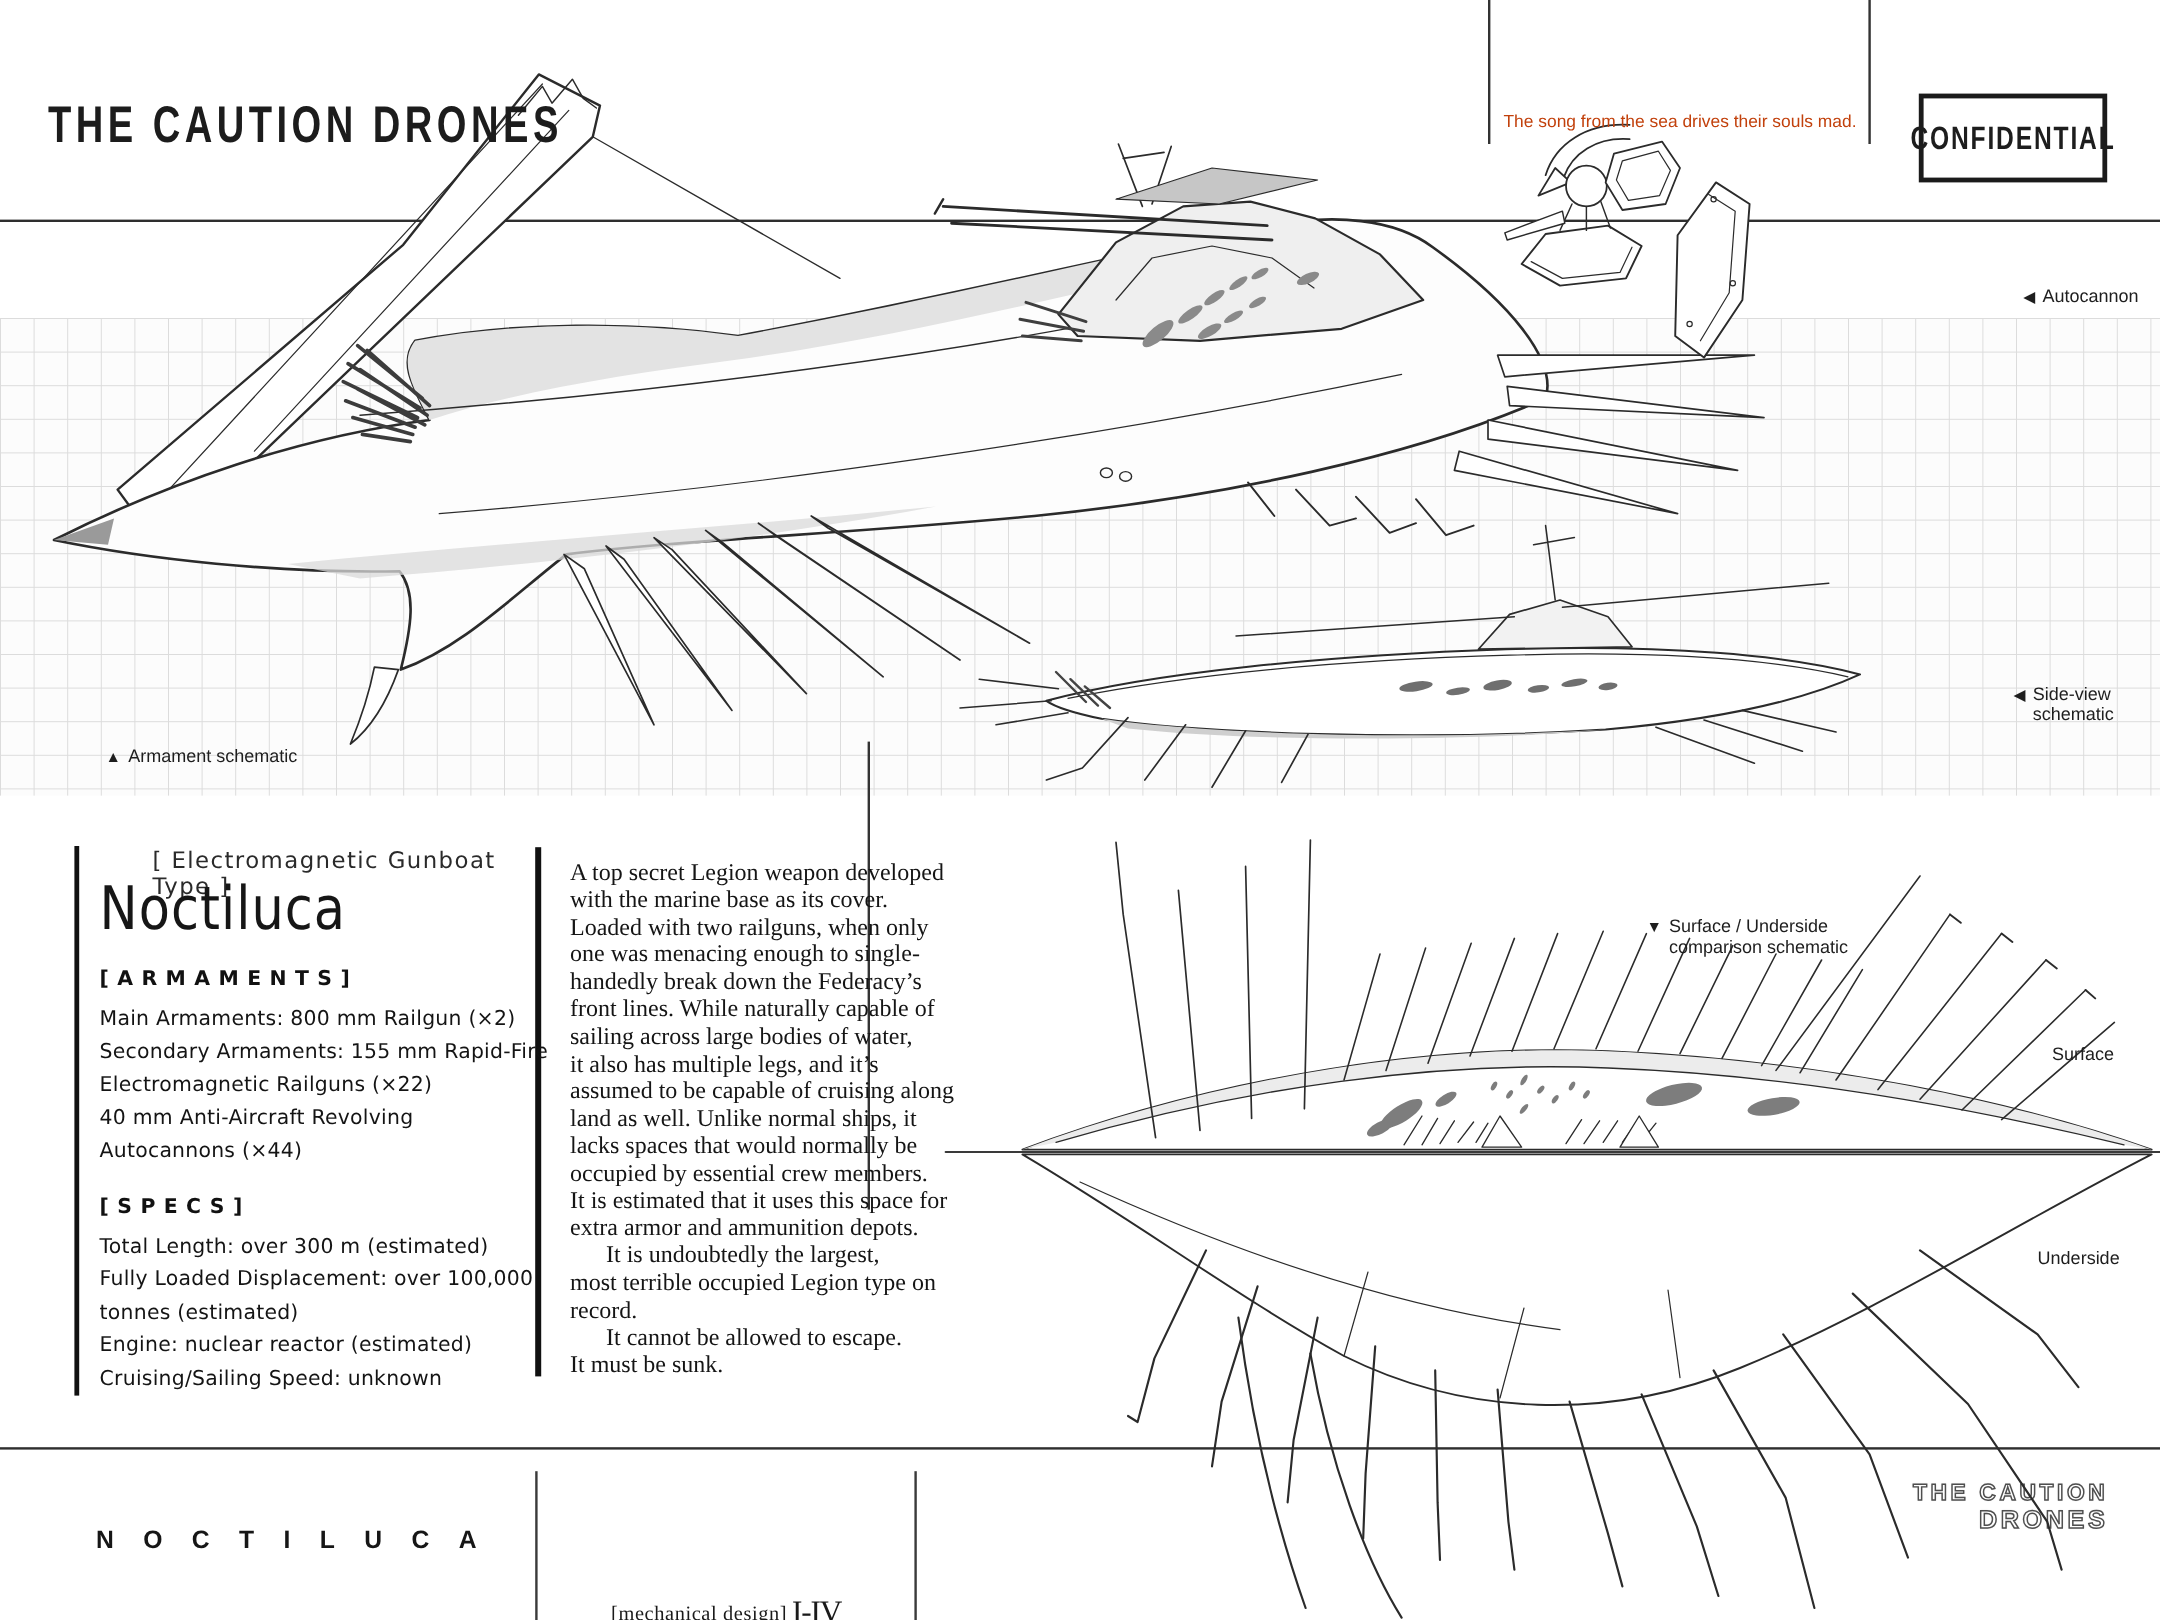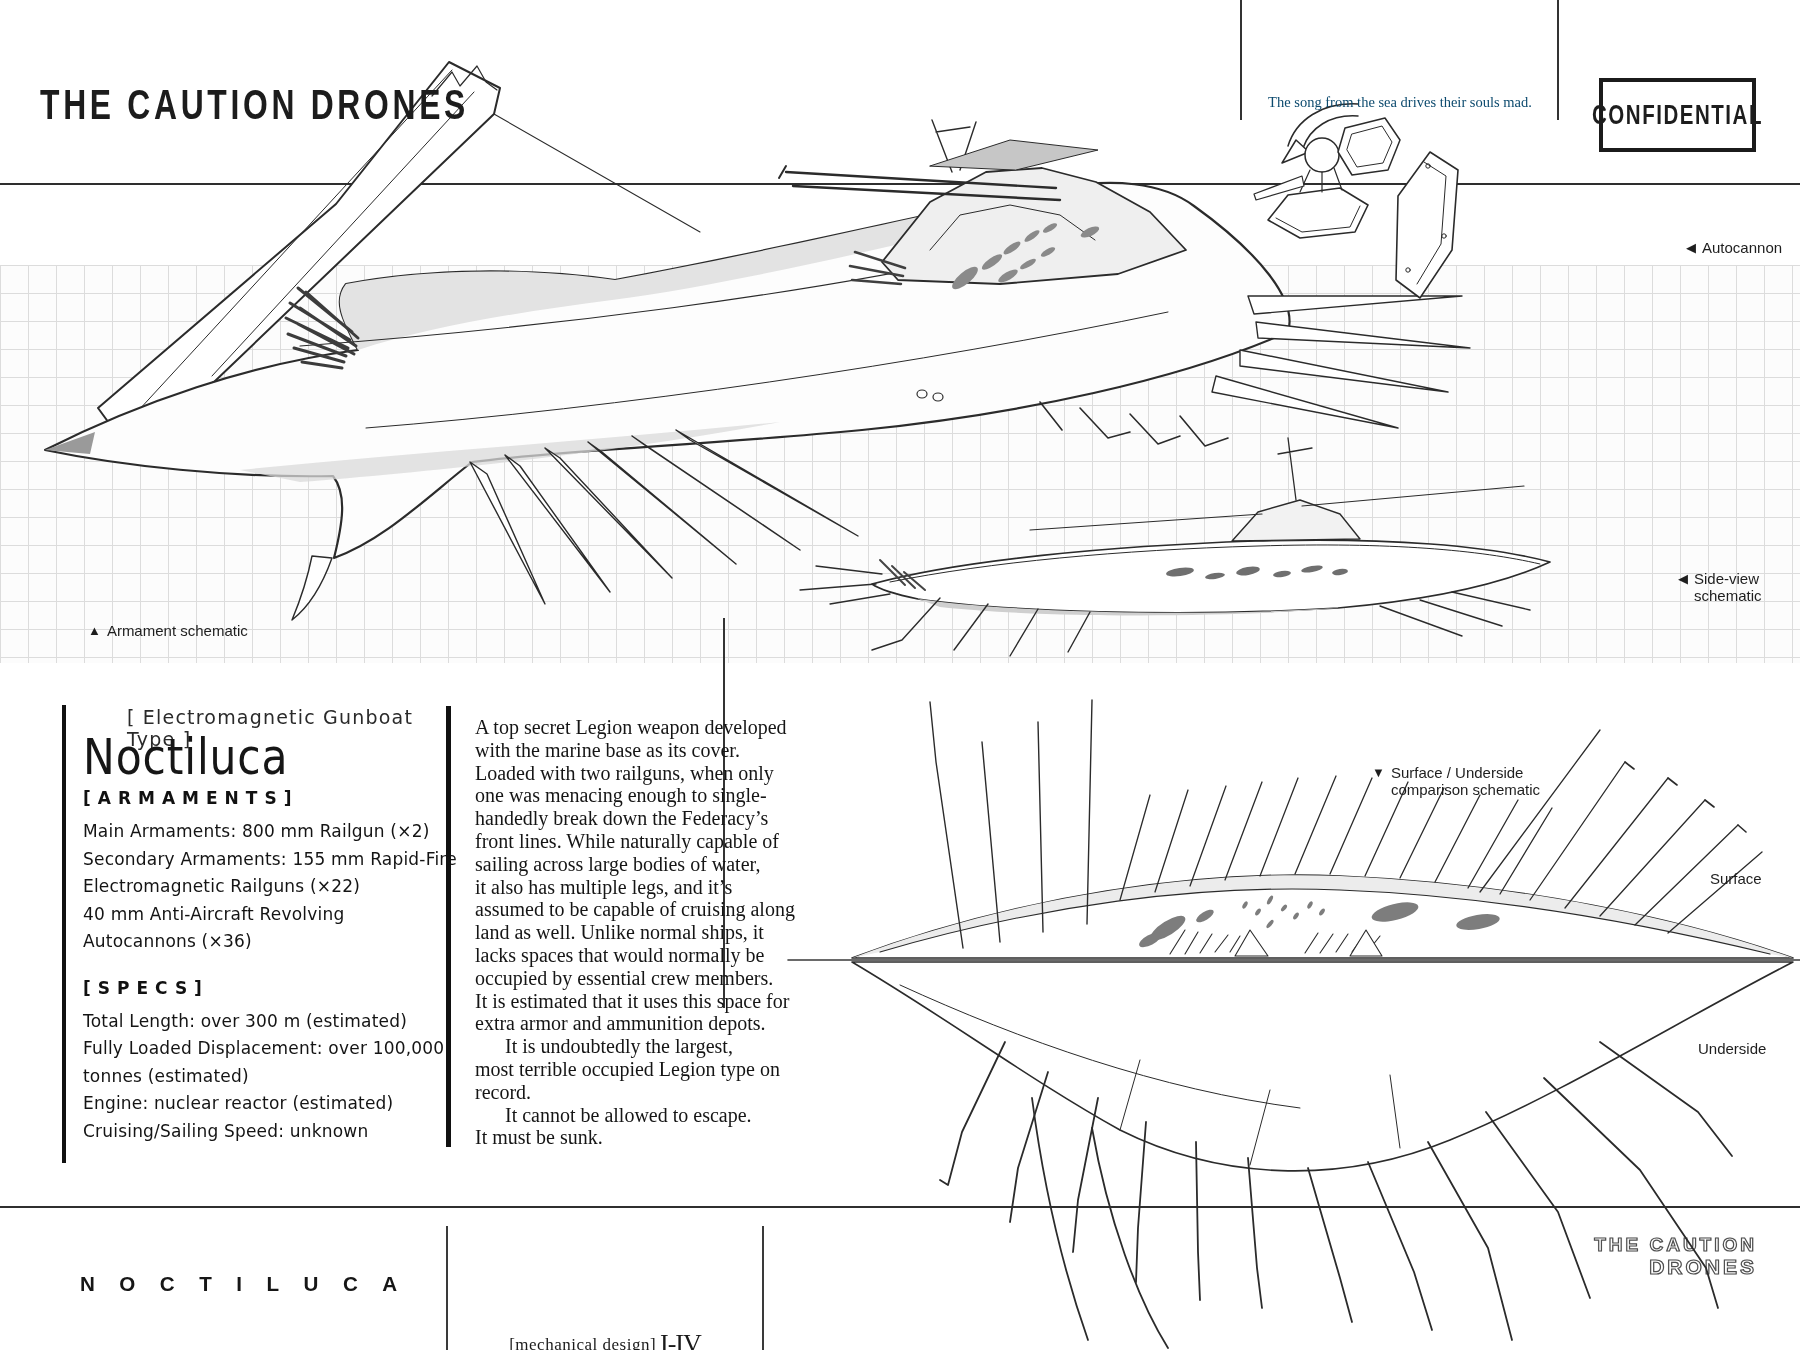--- a/index.html
+++ b/index.html
@@ -10,21 +10,21 @@
   
   .under{z-index:1;}
   .art{z-index:5;pointer-events:none;}
   .wmark{z-index:4;}
   .txt{z-index:6;}
 
   
   .page-title{left:40px;top:80px;font-size:43px;font-weight:bold;letter-spacing:5px;
               white-space:nowrap;transform:scaleX(0.74);transform-origin:left top;color:#1c1c1c;}
   .tagline{left:1244px;top:94px;width:312px;text-align:center;
-           font-family:Liberation Serif, serif;font-size:14.5px;color:#0c4a6e;}
+           font-family:Liberation Sans, sans-serif;font-size:14.5px;color:#c2410c;}
   .tick{width:2px;background:#333;top:0;height:120px;}
   .stamp{left:1599px;top:78px;width:157px;height:74px;border:4px solid #1b1b1b;
          box-sizing:border-box;display:flex;align-items:center;justify-content:center;}
   .stamp span{font-size:27px;font-weight:bold;letter-spacing:2px;transform:scaleX(0.76);white-space:nowrap;}
   .hrule{left:0;width:1800px;height:2px;background:#2e2e2e;top:183px;}
 
   
   .gridband{left:0;top:265px;width:1800px;height:398px;background-color:#fcfcfc;
     background-image:linear-gradient(to right,#dcdcdc 1px,transparent 1px),
                      linear-gradient(to bottom,#dcdcdc 1px,transparent 1px);
@@ -37,21 +37,21 @@
 
   
   .panel-bar{left:62px;top:705px;width:4px;height:458px;background:#111;}
   .mid-bar{left:446px;top:706px;width:5px;height:441px;background:#111;}
   .right-rule{left:723px;top:618px;width:2px;height:390px;background:#333;}
   .info{left:83px;top:706px;width:360px;}
   .type-label{font-size:19px;letter-spacing:1.2px;color:#2a2a2a;height:20px;font-family:"DejaVu Sans",sans-serif;margin-left:44px;}
   .ship-name{font-size:50px;line-height:54px;margin-top:4px;letter-spacing:1px;
              font-family:"DejaVu Sans",sans-serif;font-weight:normal;transform:scaleX(0.85);transform-origin:left top;
              height:58px;color:#161616;}
-  .sec-head{height:24px;font-size:17px;font-weight:bold;letter-spacing:7px;
+  .sec-head{margin-top:18px;height:24px;font-size:17px;font-weight:bold;letter-spacing:7px;
             font-family:"DejaVu Sans",sans-serif;color:#111;}
   .sec-head.specs{margin-top:22px;}
   .spec-lines{margin-top:6px;}
   .spec-line{height:27.5px;line-height:27.5px;font-size:17px;letter-spacing:0.2px;white-space:nowrap;
              font-family:"DejaVu Sans",sans-serif;color:#141414;}
 
   
   .desc{left:475px;top:716px;width:340px;}
   .desc-line{height:22.8px;line-height:22.8px;font-size:20px;font-family:"Liberation Serif",serif;
              color:#151515;white-space:pre;}
@@ -309,21 +309,21 @@
   <div class="abs txt mid-bar"></div>
   <div class="abs txt info">
     <div class="type-label">[ Electromagnetic Gunboat Type ]</div>
     <div class="ship-name">Noctiluca</div>
     <div class="sec-head">[ARMAMENTS]</div>
     <div class="spec-lines">
       <div class="spec-line">Main Armaments: 800 mm Railgun (×2)</div>
         <div class="spec-line">Secondary Armaments: 155 mm Rapid-Fire</div>
         <div class="spec-line">Electromagnetic Railguns (×22)</div>
         <div class="spec-line">40 mm Anti-Aircraft Revolving</div>
-        <div class="spec-line">Autocannons (×36)</div>
+        <div class="spec-line">Autocannons (×44)</div>
     </div>
     <div class="sec-head specs">[SPECS]</div>
     <div class="spec-lines">
       <div class="spec-line">Total Length: over 300 m (estimated)</div>
         <div class="spec-line">Fully Loaded Displacement: over 100,000</div>
         <div class="spec-line">tonnes (estimated)</div>
         <div class="spec-line">Engine: nuclear reactor (estimated)</div>
         <div class="spec-line">Cruising/Sailing Speed: unknown</div>
     </div>
   </div>

